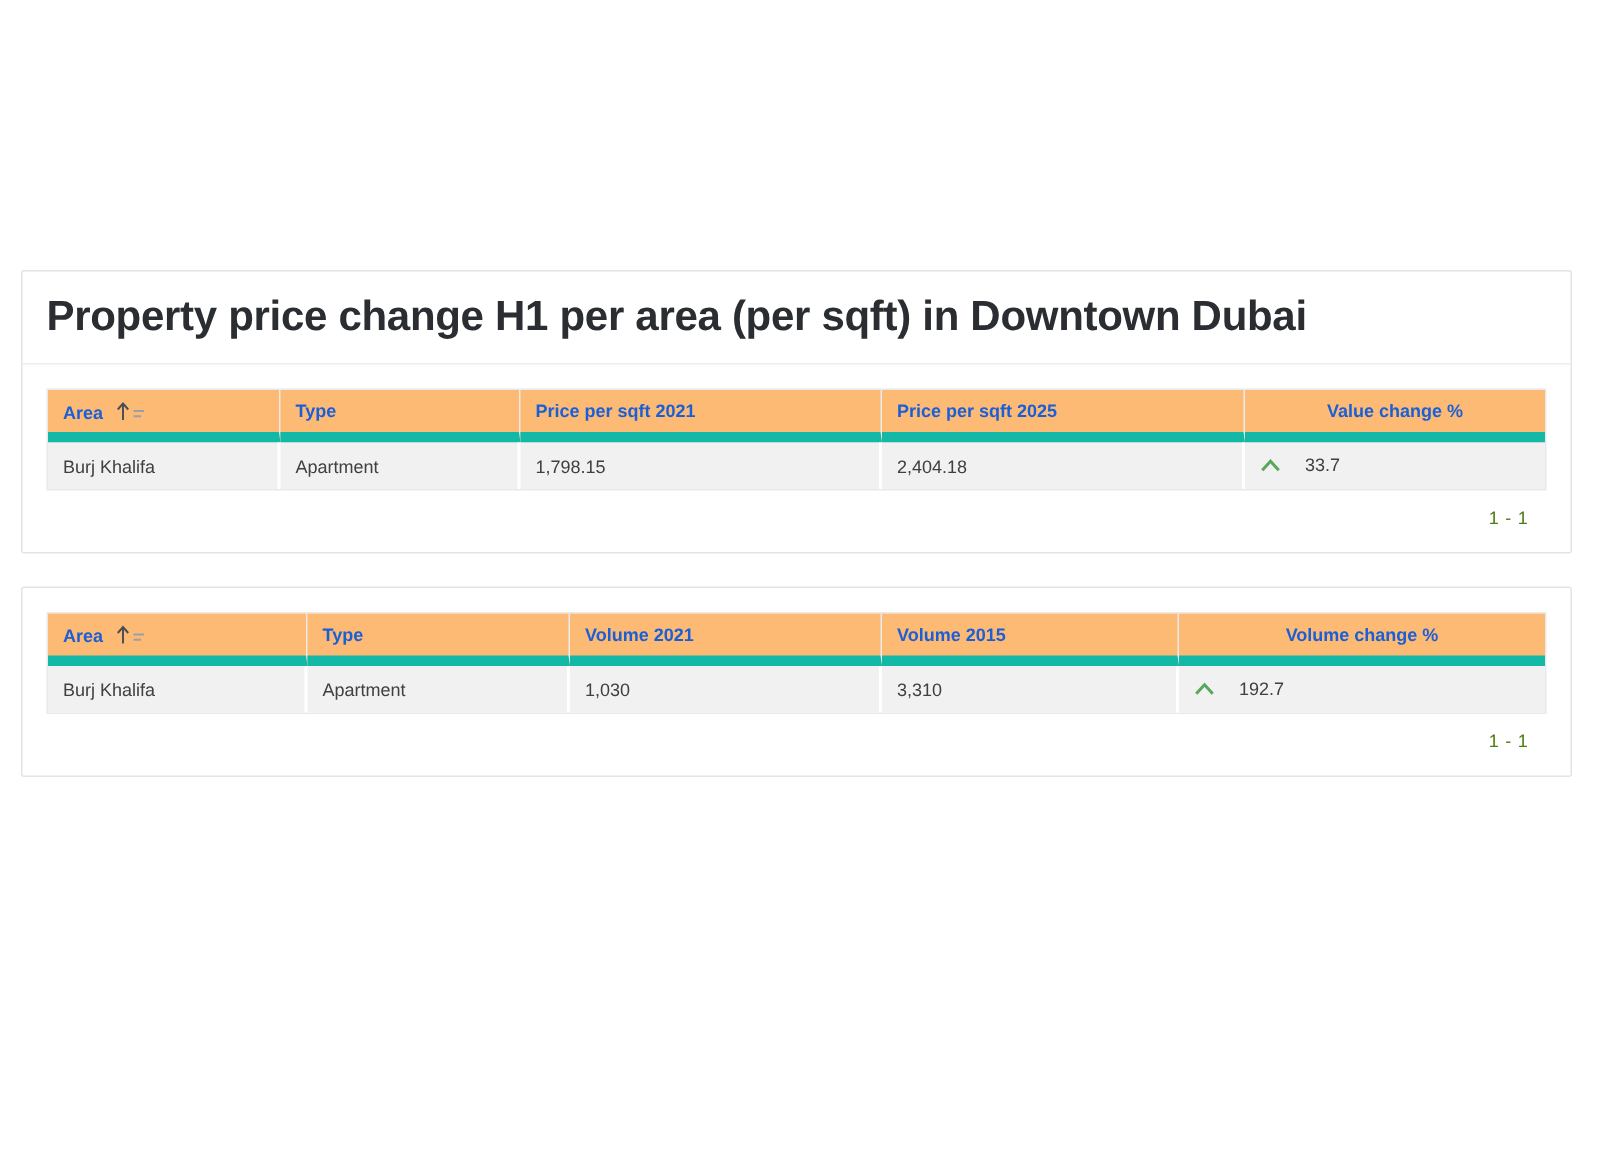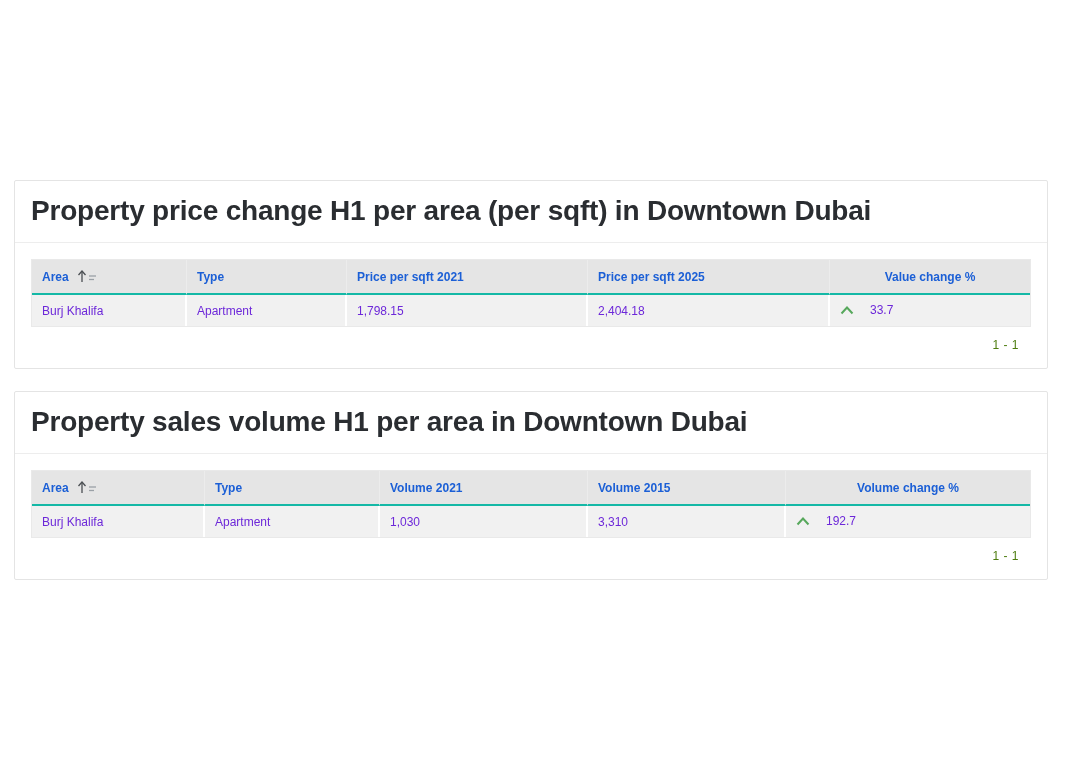--- a/index.html
+++ b/index.html
@@ -34,33 +34,33 @@
     border-spacing: 0;
     table-layout: fixed;
   }
   th {
     height: 35px;
     text-align: left;
     vertical-align: middle;
     font-size: 12px;
     font-weight: bold;
     color: #1b5fd6;
-    background: #e5e5e5;
+    background: #fdba74;
     padding: 0 10px;
-    border-bottom: 2px solid #14b8a6;
+    border-bottom: 7px solid #14b8a6;
     border-right: 1px solid #ececec;
     white-space: nowrap;
     cursor: pointer;
   }
   th:last-child { border-right: none; text-align: center; }
   td {
     height: 31px;
     vertical-align: middle;
     font-size: 12px;
-    color: #6d28d9;
+    color: #404040;
     background: #f1f1f1;
     padding: 0 10px;
     border-right: 2px solid #ffffff;
     white-space: nowrap;
   }
   td:last-child { border-right: none; }
   .sort-icons {
     display: inline-flex;
     align-items: center;
     margin-left: 5px;
@@ -137,21 +137,20 @@
               </td>
             </tr>
           </tbody>
         </table>
       </div>
       <div class="pagination">1 - 1</div>
     </div>
   </div>
 
   <div class="card">
-    <div class="card-title">Property sales volume H1 per area in Downtown Dubai</div>
     <div class="table-wrap">
       <div class="grid">
         <table>
           <colgroup>
             <col style="width:173px">
               <col style="width:175px">
             <col style="width:208px">
               <col style="width:198px">
               <col>
           </colgroup>

